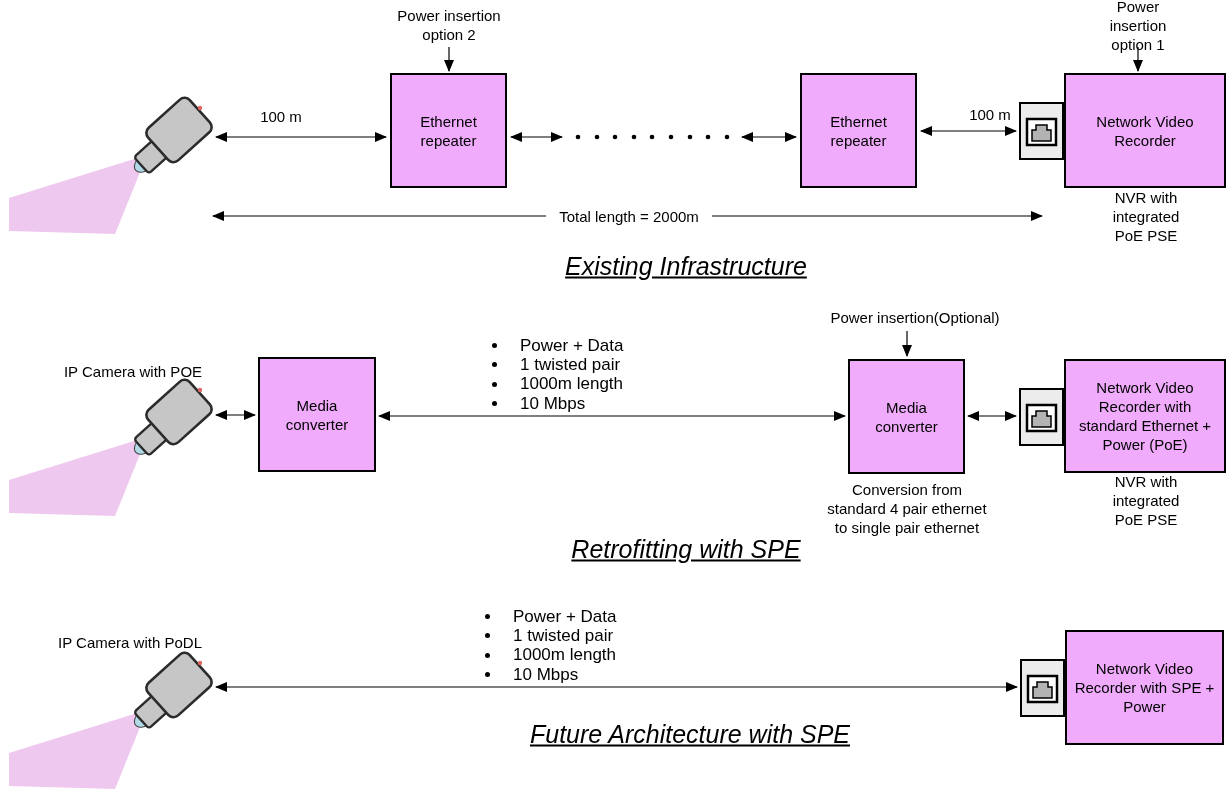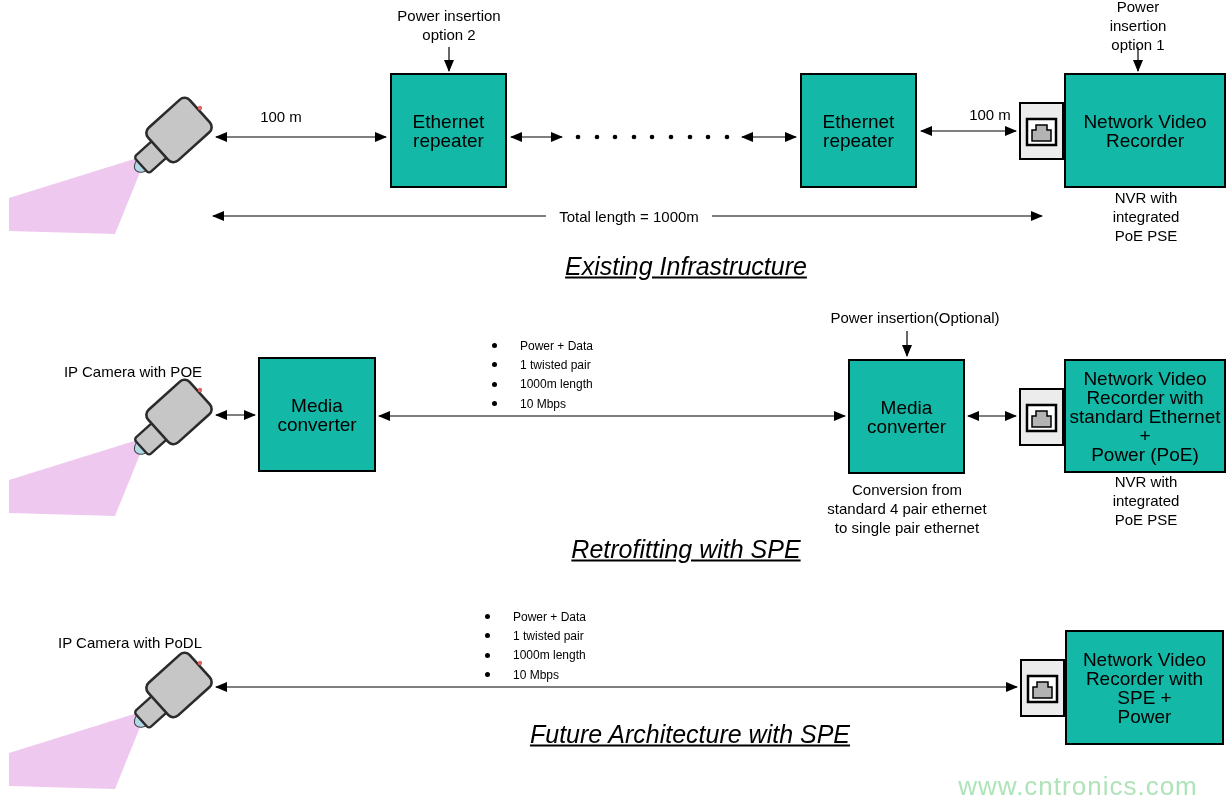--- a/index.html
+++ b/index.html
@@ -2,35 +2,35 @@
 <html><head>
 <meta charset="utf-8">
 <style>
   html,body{margin:0;padding:0;background:#fff;}
   #canvas{
     position:relative;width:1230px;height:804px;background:#ffffff;overflow:hidden;
     font-family:"Liberation Sans","DejaVu Sans",sans-serif;color:#000;
   }
   #art{position:absolute;left:0;top:0;z-index:2;}
   .box{
-    position:absolute;background:#14b8a6;border:2px solid #000;z-index:1;
+    position:absolute;background:#f0abfc;border:2px solid #000;z-index:1;
     display:flex;align-items:center;justify-content:center;text-align:center;
-    font-size:19px;line-height:19px;white-space:pre-line;
+    font-size:15px;line-height:19px;white-space:pre-line;
   }
   .lbl{
     position:absolute;transform:translate(-50%,-50%);text-align:center;z-index:3;
     font-size:15px;line-height:19px;white-space:pre-line;
   }
   .title{
     font-size:25px;font-style:italic;text-decoration:underline;white-space:nowrap;
   }
   .watermark{
     font-size:26px;white-space:nowrap;color:#aee4b8;z-index:4;letter-spacing:1px;
   }
-  .bullets{position:absolute;z-index:3;font-size:12px;}
+  .bullets{position:absolute;z-index:3;font-size:17px;}
   .b-row{display:flex;align-items:center;height:19.3px;}
   .b-dot{width:5px;height:5px;border-radius:50%;background:#000;margin-right:23px;flex:none;}
 </style>
 </head>
 <body>
 
 <div id="canvas">
 
   <svg id="art" width="1230" height="804" viewBox="0 0 1230 804">
     <defs>
@@ -112,21 +112,21 @@
   <div class="box" style="left:1065px;top:630px;width:155px;height:111px;">Network Video
 Recorder with SPE +
 Power</div>
 
   <div class="lbl" style="left:449px;top:25px;">Power insertion
 option 2</div>
   <div class="lbl" style="left:1138px;top:25px;">Power insertion
 option 1</div>
   <div class="lbl" style="left:281px;top:116px;">100 m</div>
   <div class="lbl" style="left:990px;top:114px;">100 m</div>
-  <div class="lbl" style="left:629px;top:216px;">Total length = 1000m</div>
+  <div class="lbl" style="left:629px;top:216px;">Total length = 2000m</div>
   <div class="lbl" style="left:1146px;top:216px;">NVR with integrated
 PoE PSE</div>
   <div class="lbl title" style="left:686px;top:266px;">Existing Infrastructure</div>
 
   <div class="lbl" style="left:133px;top:371px;white-space:nowrap;">IP Camera with POE</div>
   <div class="bullets" style="left:492px;top:336px;">
     <div class="b-row">
         <span class="b-dot"></span>
         <span>Power + Data</span>
       </div>
@@ -164,15 +164,14 @@
     <div class="b-row">
         <span class="b-dot"></span>
         <span>1000m length</span>
       </div>
     <div class="b-row">
         <span class="b-dot"></span>
         <span>10 Mbps</span>
       </div>
   </div>
   <div class="lbl title" style="left:690px;top:734px;text-align:right;">Future Architecture with SPE</div>
-  <div class="lbl watermark" style="left:1078px;top:786px;">www.cntronics.com</div>
 
 </div>
 
 </body></html>

